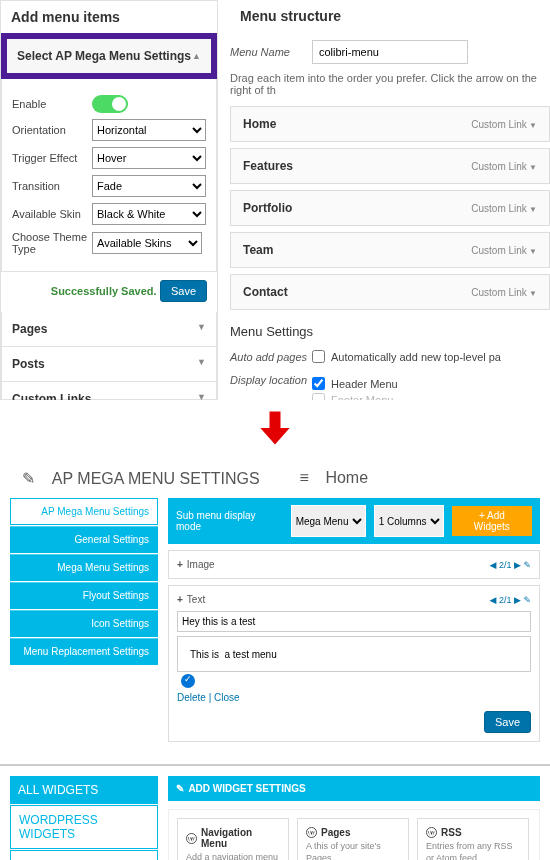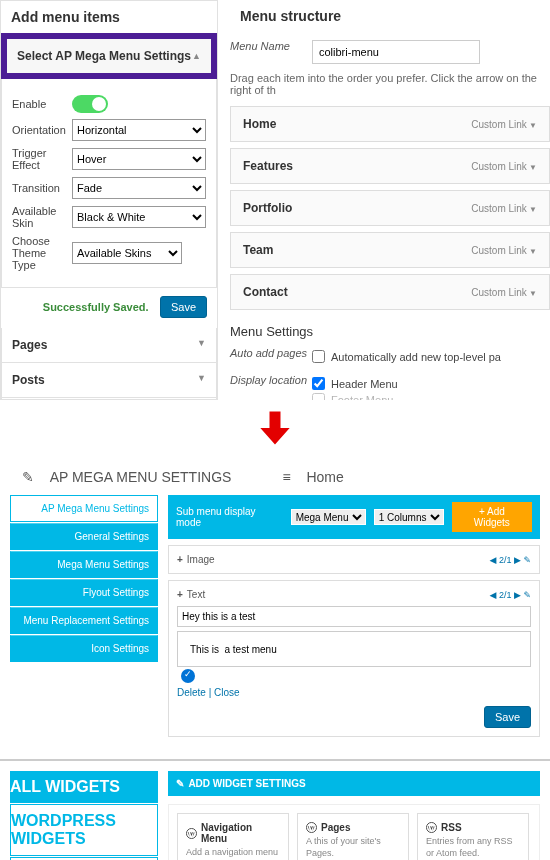--- a/index.html
+++ b/index.html
@@ -5,67 +5,67 @@
 *{box-sizing:border-box;margin:0;padding:0;font-family:-apple-system,Helvetica,Arial,sans-serif}
 body{width:550px;background:#fff;font-size:12px;color:#333}
 .top{display:flex;height:400px;overflow:hidden}
 .left{width:218px;border:1px solid #e1e1e1}
 .right{flex:1;padding:0 0 0 12px}
 h3{font-size:14px;font-weight:600;padding:8px 10px}
 .panel-hd{background:#f7f7f7;border:6px solid #4c1d95;padding:10px;font-size:12px;font-weight:600;display:flex;justify-content:space-between;align-items:center;cursor:pointer}
 .panel-hd .tri{font-size:9px;color:#888}
 .settings{padding:10px;border:1px solid #e1e1e1;border-top:none}
 .row{display:flex;align-items:center;margin:6px 0;font-size:11px}
-.row label{width:60px;color:#444}
+.row label{width:80px;color:#444}
 .row select{flex:1;height:22px;border:1px solid #999;font-size:11px;background:#fff}
 .row select.narrow{flex:none;width:110px}
 .toggle{width:36px;height:18px;background:#4cd964;border-radius:9px;position:relative;cursor:pointer}
 .toggle:after{content:"";position:absolute;right:2px;top:2px;width:14px;height:14px;background:#fff;border-radius:50%}
 .saved{text-align:right;padding:8px 10px 10px;border-top:none}
-.saved span{color:#3a8c3a;font-weight:600;font-size:11px;margin-right:8px}
+.saved span{color:#3a8c3a;font-weight:600;font-size:11px;}
 .btn-save{background:#0073aa;color:#fff;border:1px solid #006291;padding:4px 10px;border-radius:3px;font-size:11px;cursor:pointer}
 .acc{border:1px solid #e1e1e1;border-top:none;padding:10px;font-size:12px;font-weight:600;display:flex;justify-content:space-between;cursor:pointer}
 .acc .tri{font-size:9px;color:#888}
-.mn-row{display:flex;align-items:flex-start;margin:8px 0}
+.mn-row{display:flex;align-items:center;margin:8px 0}
 .mn-row label{width:82px;font-style:italic;color:#555;font-size:11px}
-.mn-row input[type=text]{width:168px;height:24px;border:1px solid #ccc;padding:8px 6px;font-size:11px}
+.mn-row input[type=text]{width:156px;height:24px;border:1px solid #ccc;padding:8px 6px;font-size:11px}
 .hint{font-size:11px;color:#666;margin:6px 0 10px}
 .mitem{border:1px solid #ddd;background:#fafafa;padding:10px 12px;margin:6px 0;display:flex;justify-content:space-between;align-items:center;cursor:pointer}
 .mitem b{font-size:12px}
 .mitem .meta{font-size:10px;color:#888}
 .mitem .meta:after{content:" \25BC";font-size:8px}
 .msec h4{font-size:13px;font-weight:400;margin:14px 0 8px}
 .chk{display:flex;align-items:center;font-size:11px;color:#444;margin:3px 0}
 .chk input{margin-right:6px}
 .arrow{text-align:center;padding:6px 0}
 .arrow svg{width:44px;height:44px}
 .settings2{padding:4px 10px 10px}
-.crumbs{display:flex;gap:39px;font-size:14px;color:#555;padding:6px 0 10px}
+.crumbs{display:flex;gap:28px;font-size:16px;color:#555;padding:6px 0 10px}
 .crumbs span:before{content:"";display:inline-block;width:8px;height:8px;margin-right:4px}
 .layout2{display:flex;gap:10px}
 .side2{width:148px}
 .tab{border:1px solid #00b8e6;color:#00b8e6;background:#fff;font-size:10px;text-align:right;padding:7px 8px;margin-bottom:1px;cursor:pointer}
 .tab.sub{background:#00b8e6;color:#fff;border-top:1px solid #4dd2f0}
 .main2{flex:1}
 .bar{background:#00b8e6;color:#fff;padding:7px 8px;display:flex;align-items:center;gap:8px;font-size:10px}
-.bar select{height:16px;font-size:10px;border:1px solid #fff}
+.bar select{height:32px;font-size:10px;border:1px solid #fff}
 .bar .add{margin-left:auto;background:#ffa500;color:#fff;border:none;padding:4px 8px;font-size:10px;cursor:pointer}
 .wbox{border:1px solid #ddd;margin-top:6px;padding:8px;font-size:10px}
 .whd{display:flex;align-items:center;gap:4px;color:#555;cursor:pointer}
 .whd .plus{font-weight:bold}
 .whd .ctrl{margin-left:auto;color:#0073aa;font-size:9px}
 .winput{width:100%;border:1px solid #ccc;padding:4px;margin-top:6px;font-size:10px}
 .wtext{width:100%;height:36px;border:1px solid #ccc;padding:12px;margin-top:4px;font-size:10px;resize:none}
 .checkmark{display:inline-block;width:14px;height:14px;background:#0073d6;border-radius:50%;position:relative;margin-left:4px;vertical-align:middle}
 .checkmark:after{content:"✓";color:#fff;font-size:9px;position:absolute;left:3px;top:0}
 .wlinks{color:#0073aa;font-size:10px;margin-top:4px}
 .wsave{text-align:right;margin-top:8px}
 .sec3{padding:10px;border-top:2px solid #ccc;margin-top:12px}
 .sec3 .layout2{align-items:flex-start}
-.cat{background:#00b8e6;color:#fff;font-size:16px;font-weight:700;padding:7px 0;margin-bottom:1px;cursor:pointer}
+.cat{background:#00b8e6;color:#fff;font-size:12px;font-weight:400;padding:7px 8px;margin-bottom:1px;cursor:pointer}
 .cat.alt{background:#fff;color:#00b8e6;border:1px solid #00b8e6}
 .hd3{background:#00b8e6;color:#fff;font-size:10px;font-weight:600;padding:7px 8px;display:flex;align-items:center;gap:4px}
 .grid3{display:flex;gap:8px;margin-top:8px;border:1px solid #eee;padding:8px;flex-wrap:wrap}
 .card{border:1px solid #ddd;width:112px;padding:8px;font-size:9px;cursor:pointer}
 .card b{font-size:10px;display:flex;align-items:center;gap:4px}
 .card p{color:#888;margin-top:3px;line-height:1.3}
 .wp-icon{width:11px;height:11px;display:inline-block}
 .wp-icon svg{width:11px;height:11px}
 </style>
 </head>
@@ -188,22 +188,22 @@
   <div class="crumbs">
     <span>✎ <span>AP MEGA MENU SETTINGS</span></span>
     <span>≡ <span>Home</span></span>
   </div>
   <div class="layout2">
     <div class="side2">
       <div class="tab">AP Mega Menu Settings</div>
       <div class="tab sub">General Settings</div>
       <div class="tab sub">Mega Menu Settings</div>
       <div class="tab sub">Flyout Settings</div>
+      <div class="tab sub">Icon Settings</div>
       <div class="tab sub">Menu Replacement Settings</div>
-      <div class="tab sub">Icon Settings</div>
     </div>
     <div class="main2">
       <div class="bar">
         <span>Sub menu display mode</span>
         <select><option>Mega Menu</option></select>
         <select><option>1 Columns</option></select>
         <button class="add">+ Add Widgets</button>
       </div>
       <div class="wbox">
         <div class="whd">

